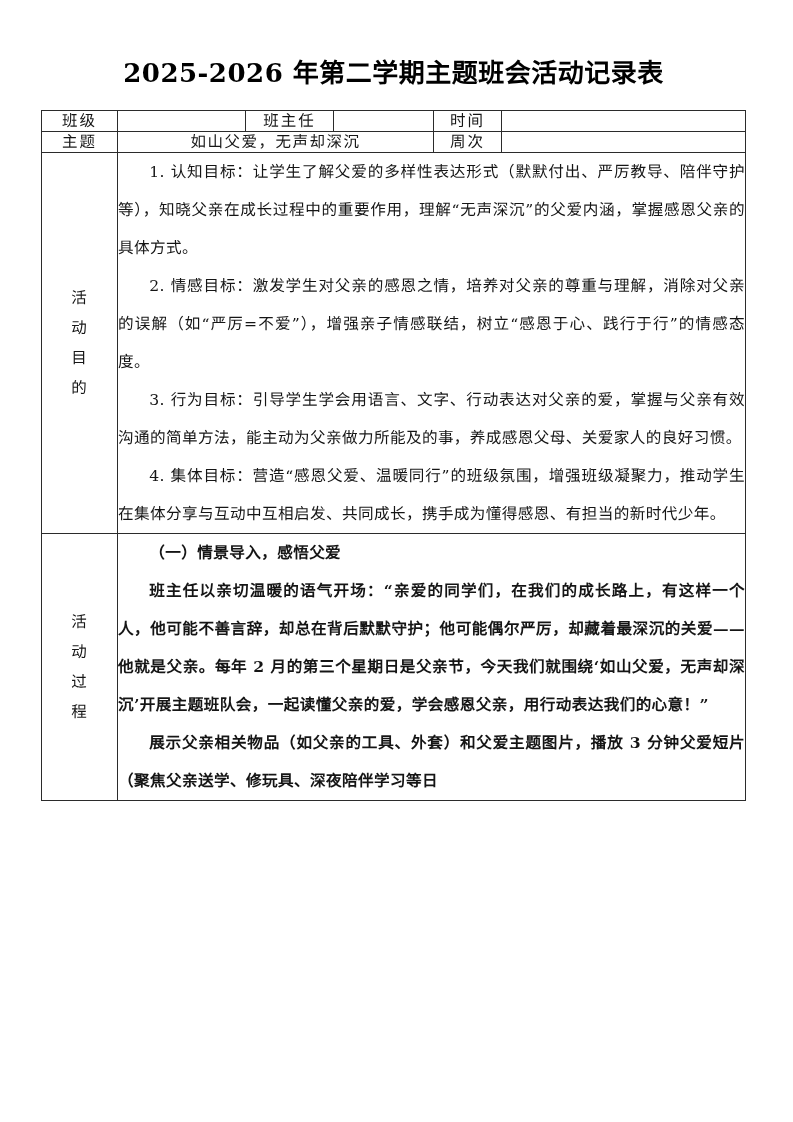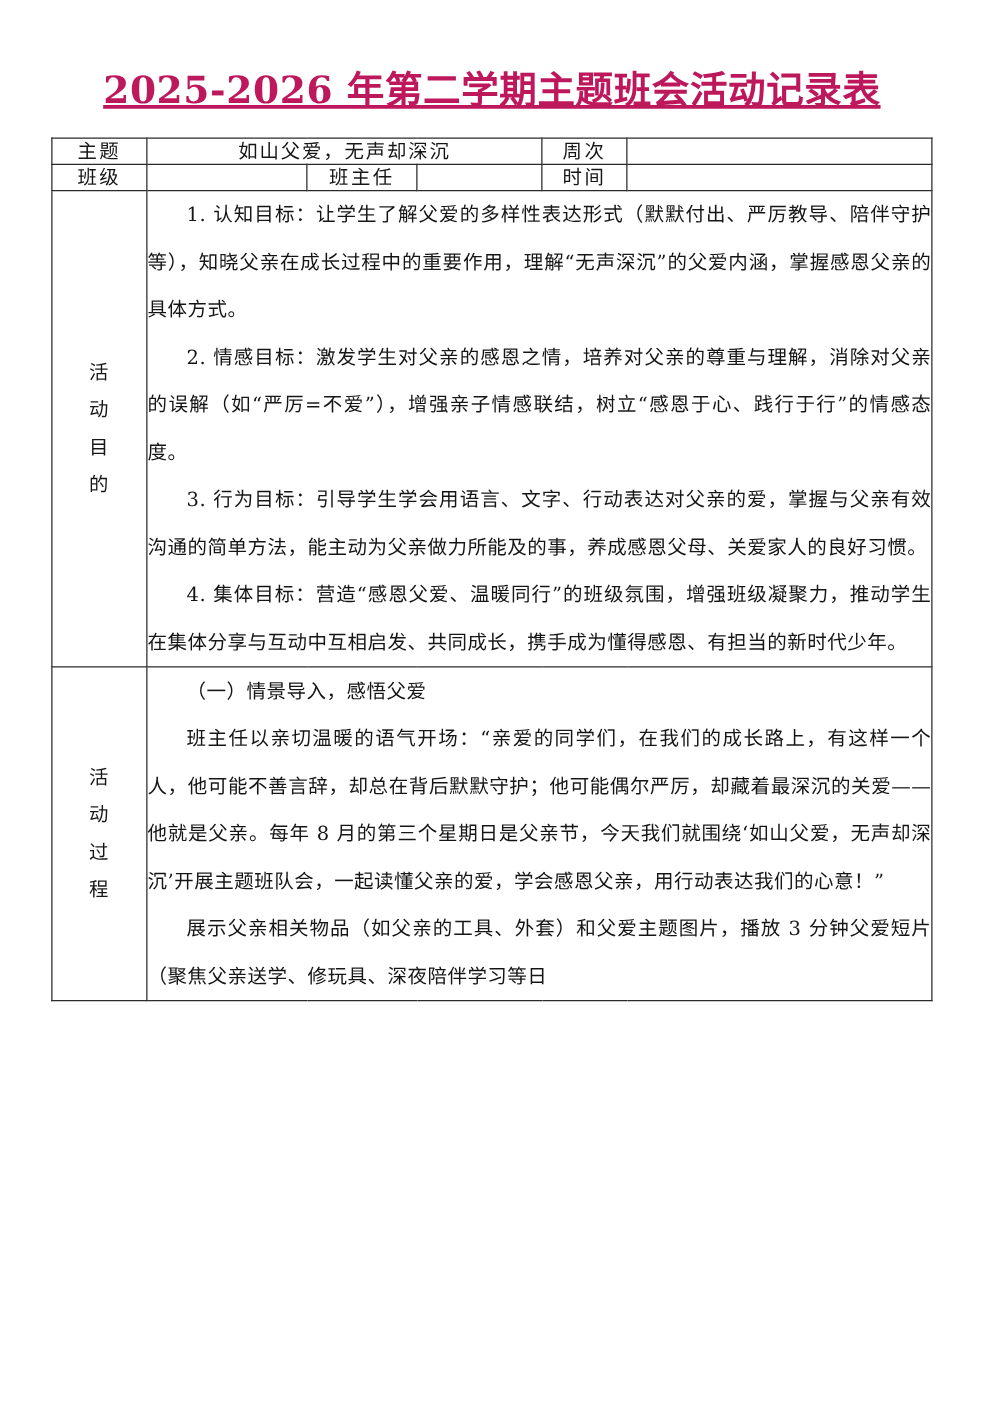--- a/index.html
+++ b/index.html
@@ -27,28 +27,27 @@
     background: #ffffff;
   }
 
   
   .doc-title {
     position: absolute;
     left: 41px;
     top: 52px;
     width: 705px;
     text-align: center;
-    font-size: 30px;
+    font-size: 26px;
     line-height: 42px;
     font-weight: 700;
     letter-spacing: 0.5px;
-    color: #be185d;
+    color: #000000;
     white-space: nowrap;
     font-family: "DejaVu Serif", "Liberation Serif", serif;
-    text-decoration: underline;
   }
 
   
   .rec-table {
     position: absolute;
     left: 41px;
     top: 110px;
     width: 704px;
     border-collapse: collapse;
     table-layout: fixed;
@@ -117,20 +116,21 @@
     text-justify: inter-ideograph;
     text-indent: 2em;
     margin: 0;
     letter-spacing: 0.4px;
     color: #151515;
     font-family: "DejaVu Serif", "Liberation Serif", serif;
   }
 
   .clip-last {
     overflow: hidden;
+    font-weight: bold;
   }
 </style>
 </head>
 <body>
 
 <div class="page">
 
   <div class="doc-title">2025-2026 年第二学期主题班会活动记录表</div>
 
   <table class="rec-table">
@@ -138,32 +138,32 @@
       <col style="width:76px">
       <col style="width:128px">
       <col style="width:88px">
       <col style="width:100px">
       <col style="width:68px">
       <col style="width:244px">
     </colgroup>
     <tbody>
 
       <tr>
-        <td class="lbl">主题</td>
-        <td class="val val-topic" colspan="3">如山父爱，无声却深沉</td>
-        <td class="lbl">周次</td>
-        <td class="val val-blank"></td>
-      </tr>
-
-      <tr>
         <td class="lbl">班级</td>
         <td class="val val-blank"></td>
         <td class="lbl">班主任</td>
         <td class="val val-blank"></td>
         <td class="lbl">时间</td>
+        <td class="val val-blank"></td>
+      </tr>
+
+      <tr>
+        <td class="lbl">主题</td>
+        <td class="val val-topic" colspan="3">如山父爱，无声却深沉</td>
+        <td class="lbl">周次</td>
         <td class="val val-blank"></td>
       </tr>
 
       <tr>
         <td class="side-label">
           <span class="vchar">活</span>
           <span class="vchar">动</span>
           <span class="vchar">目</span>
           <span class="vchar">的</span>
         </td>
@@ -177,21 +177,21 @@
 
       <tr>
         <td class="side-label">
           <span class="vchar">活</span>
           <span class="vchar">动</span>
           <span class="vchar">过</span>
           <span class="vchar">程</span>
         </td>
         <td class="body-cell clip-last" colspan="5">
           <p class="para">（一）情景导入，感悟父爱</p>
-          <p class="para">班主任以亲切温暖的语气开场：“亲爱的同学们，在我们的成长路上，有这样一个人，他可能不善言辞，却总在背后默默守护；他可能偶尔严厉，却藏着最深沉的关爱——他就是父亲。每年 8 月的第三个星期日是父亲节，今天我们就围绕‘如山父爱，无声却深沉’开展主题班队会，一起读懂父亲的爱，学会感恩父亲，用行动表达我们的心意！”</p>
+          <p class="para">班主任以亲切温暖的语气开场：“亲爱的同学们，在我们的成长路上，有这样一个人，他可能不善言辞，却总在背后默默守护；他可能偶尔严厉，却藏着最深沉的关爱——他就是父亲。每年 2 月的第三个星期日是父亲节，今天我们就围绕‘如山父爱，无声却深沉’开展主题班队会，一起读懂父亲的爱，学会感恩父亲，用行动表达我们的心意！”</p>
           <p class="para">展示父亲相关物品（如父亲的工具、外套）和父爱主题图片，播放 3 分钟父爱短片（聚焦父亲送学、修玩具、深夜陪伴学习等日</p>
         </td>
       </tr>
 
     </tbody>
   </table>
 
 </div>
 
 </body></html>

